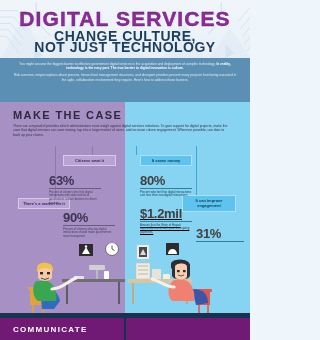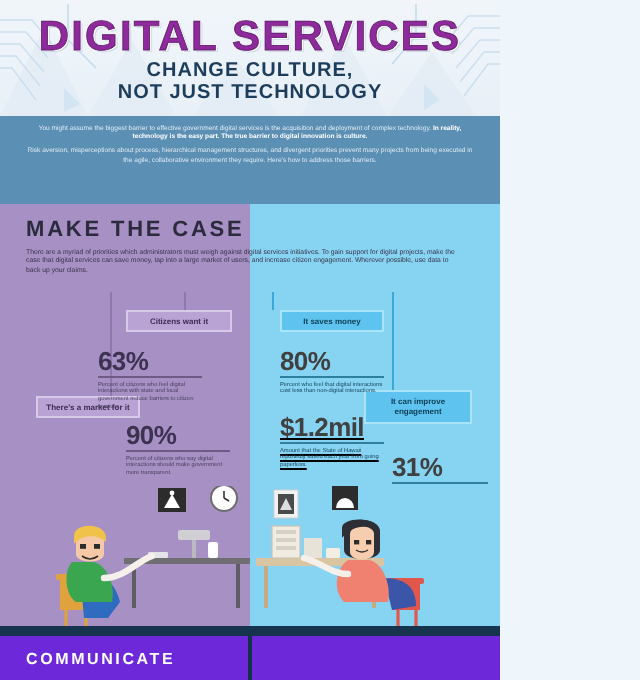--- a/index.html
+++ b/index.html
@@ -6,33 +6,33 @@
   body{
     width:250px;height:340px;overflow:hidden;
     font-family:"Liberation Sans",sans-serif;
     background:#eef5fb;
   }
   .page{position:relative;width:250px;height:340px;overflow:hidden;}
 
   
   .header{
     position:absolute;left:0;top:0;width:250px;height:58px;
-    background:#eef3f9;overflow:hidden;
+    background:#eef3f9;overflow:hidden;padding-left:16px;
   }
   .hdr-pattern{position:absolute;inset:0;opacity:.55;}
   .title{
     position:absolute;left:0;top:7px;width:250px;text-align:center;
     font-size:21px;font-weight:bold;letter-spacing:1.1px;
     color:#8e2a9c;
     -webkit-text-stroke:0.4px #5a1a66;
     text-shadow:0.7px 0.7px 0 #ffffff, 1.2px 1.2px 0 #cfd8e4;
   }
   .subtitle{
     position:absolute;left:0;top:31px;width:250px;text-align:center;
-    font-size:10px;font-weight:bold;line-height:10.5px;
+    font-size:14px;font-weight:bold;line-height:10.5px;
     letter-spacing:.5px;color:#1d3d5c;
   }
 
   
   .intro{
     position:absolute;left:0;top:58px;width:250px;height:44px;
     background:#5b8fb4;overflow:hidden;
   }
   .intro-inner{padding:4px 12px 0 12px;}
   .intro p{
@@ -75,21 +75,21 @@
   .stat .rule{height:1.2px;margin-top:1px;}
   .stat .cap{font-size:2.9px;line-height:3.7px;margin-top:1.5px;}
   .num-p{color:#3d3350;} .rule-p{background:#6d5b86;} .cap-p{color:#4a3f5c;}
   .num-b{color:#404040;} .rule-b{background:#2e7f9f;} .cap-b{background:none;color:#17465c;}
 
   
   .illus{position:absolute;left:0;top:243px;width:250px;height:70px;}
 
   
   .footer{
-    position:absolute;left:0;top:313px;width:250px;height:27px;background:#6d28d9;
+    position:absolute;left:0;top:313px;width:250px;height:27px;background:#701a75;
   }
   .foot-strip{position:absolute;left:0;top:0;width:250px;height:5px;background:#17344f;}
   .foot-div{position:absolute;left:124px;top:5px;width:1.6px;height:22px;background:#14304a;}
   .foot-label{
     position:absolute;left:13px;top:12px;
     font-size:8px;font-weight:bold;letter-spacing:1.3px;color:#ffffff;
   }
 </style>
 </head>
 <body>

